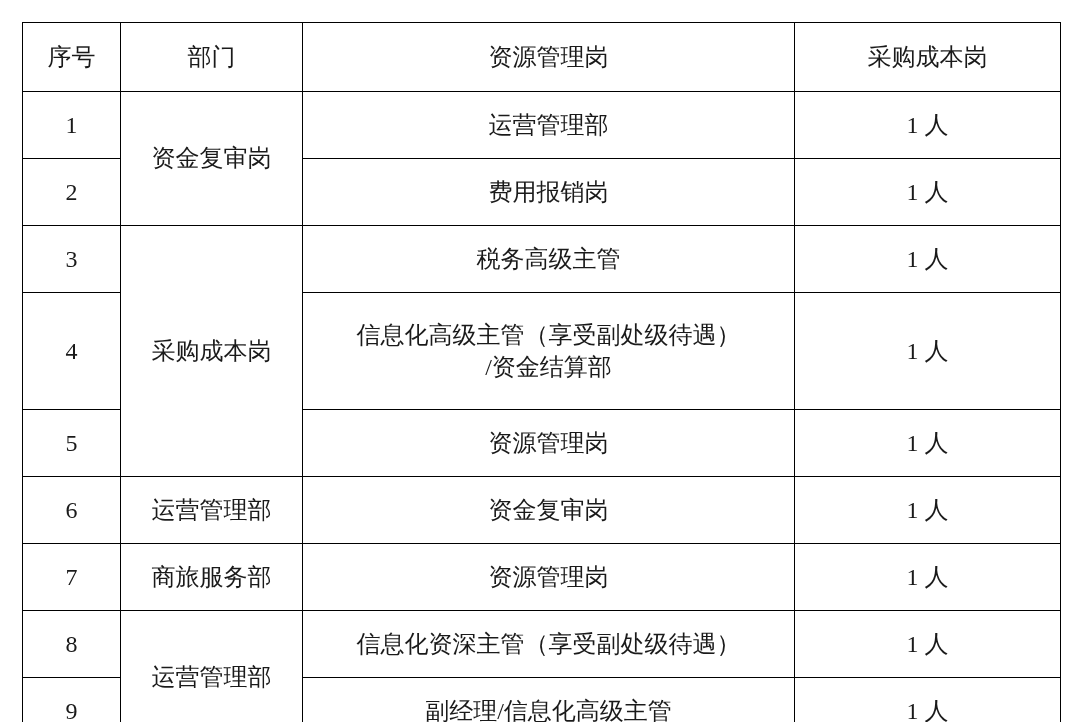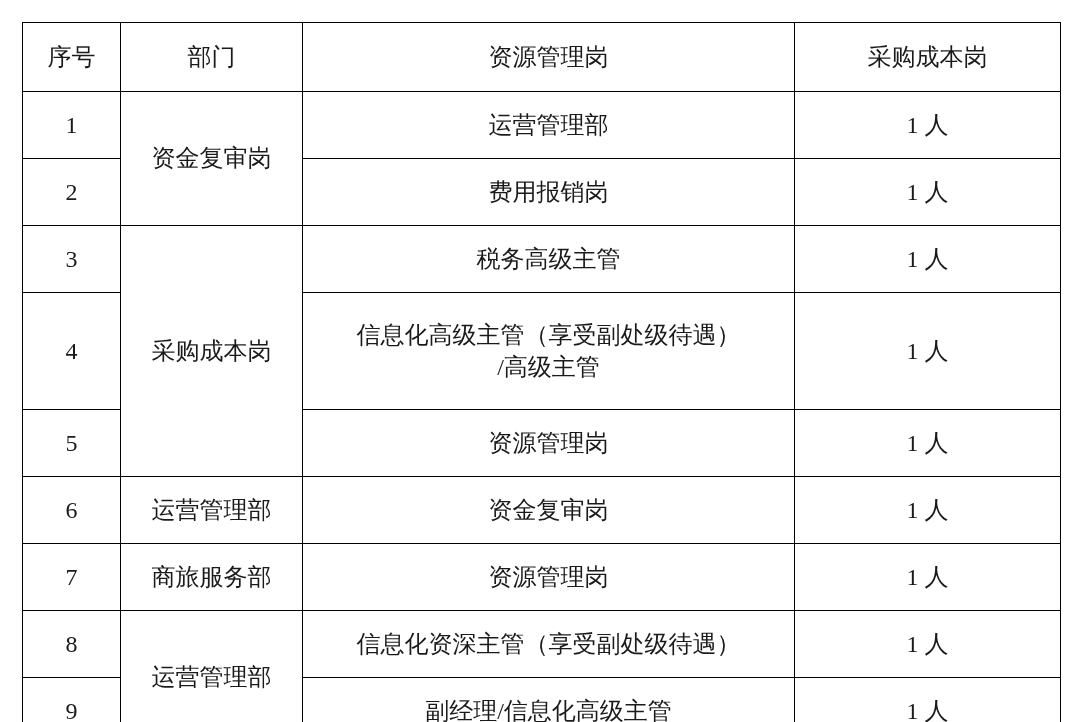--- a/index.html
+++ b/index.html
@@ -101,21 +101,21 @@
       <tr>
         <td class="idx">3</td>
         <td class="dept" rowspan="3">采购成本岗</td>
         <td class="post">税务高级主管</td>
         <td class="count">1 人</td>
       </tr>
       <tr class="tall">
         <td class="idx">4</td>
         <td class="post">
           <span>信息化高级主管（享受副处级待遇）</span>
-          <span class="line2">/高级主管</span>
+          <span class="line2">/资金结算部</span>
         </td>
         <td class="count">1 人</td>
       </tr>
       <tr>
         <td class="idx">5</td>
         <td class="post">资源管理岗</td>
         <td class="count">1 人</td>
       </tr>
       <tr>
         <td class="idx">6</td>

